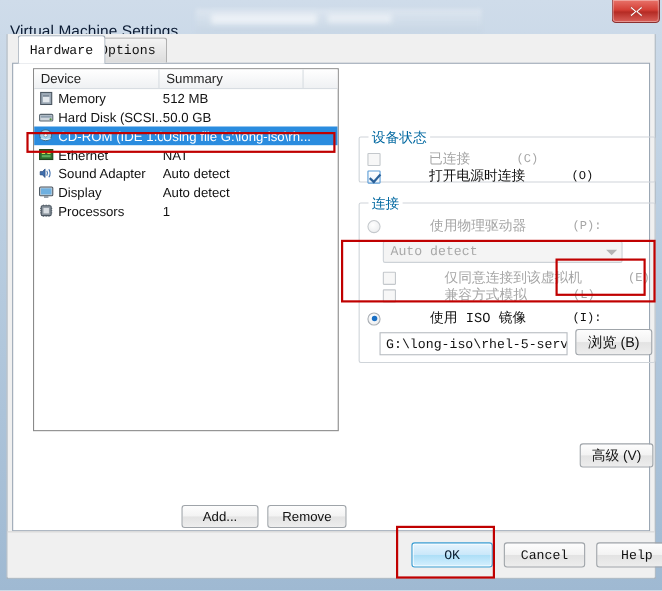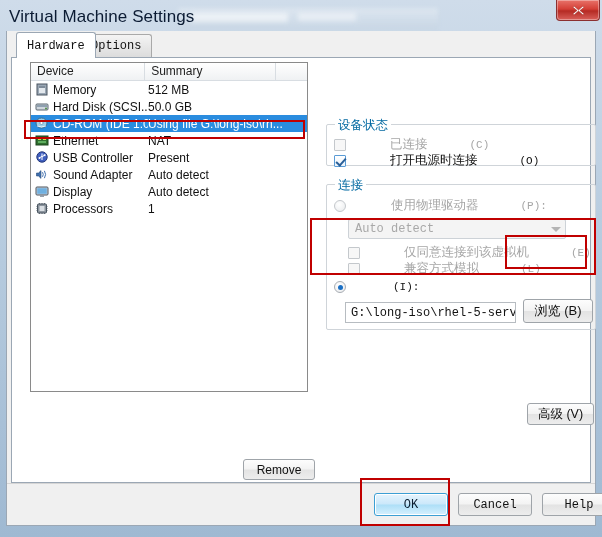--- a/index.html
+++ b/index.html
@@ -33,22 +33,22 @@
     position: absolute; left: 120px; top: 5px; width: 58px; height: 8px;
     background: rgba(255,255,255,.45);
     filter: blur(1.3px);
   }
 
   
   .titlebar {
     position: absolute; left: 0; top: 0; width: 602px; height: 31px;
   }
   .title-text {
-    position: absolute; left: 9px; top: 7px;
-    font-size: 17px; color: #0b1b33;
+    position: absolute; left: 9px; top: 20px;
+    font-size: 14px; color: #0b1b33;
     letter-spacing: .1px;
     white-space: nowrap;
   }
   .close-btn {
     position: absolute; right: 2px; top: 0px;
     width: 44px; height: 21px;
     border: 1px solid #8b3030;
     border-top: none;
     border-radius: 0 0 4px 4px;
     background: linear-gradient(to bottom, #e8736a 0%, #d43f36 45%, #b52b24 55%, #d9605a 100%);
@@ -389,32 +389,20 @@
               <rect x="1" y="2" width="12" height="9" fill="#2f6e2f" stroke="#1d451d"></rect>
               <rect x="3" y="4" width="3" height="2" fill="#d4d84a"></rect>
               <rect x="8" y="4" width="3" height="2" fill="#d4d84a"></rect>
               <rect x="3" y="7" width="8" height="2" fill="#5fae5f"></rect>
             </svg>
             <span>Ethernet</span>
           </span>
           <span class="sum">NAT</span>
         </div>
 
-        <div class="dev-row">
-          <span class="name">
-            <svg class="dev-icon" viewBox="0 0 14 13">
-              <circle cx="7" cy="6" r="5.2" fill="#3f5fc0" stroke="#26397a"></circle>
-              <path d="M7 2.5 L7 9 M7 5 L4.5 7 M7 6 L9.5 4.2" stroke="#ffffff" stroke-width="1" fill="none"></path>
-              <circle cx="4.5" cy="7" r="1" fill="#ffffff"></circle>
-              <rect x="8.7" y="3.3" width="1.8" height="1.8" fill="#ffffff"></rect>
-            </svg>
-            <span>USB Controller</span>
-          </span>
-          <span class="sum">Present</span>
-        </div>
 
         <div class="dev-row">
           <span class="name">
             <svg class="dev-icon" viewBox="0 0 14 13">
               <path d="M1.5 5 h2 L6 2.6 v7.8 L3.5 8 h-2 Z" fill="#3f6fae" stroke="#27497a" stroke-width=".6"></path>
               <path d="M7.5 4.2 Q9 6.5 7.5 8.8" stroke="#3f6fae" fill="none" stroke-width="1"></path>
               <path d="M9.4 2.8 Q11.8 6.5 9.4 10.2" stroke="#3f6fae" fill="none" stroke-width="1"></path>
             </svg>
             <span>Sound Adapter</span>
           </span>
@@ -442,20 +430,23 @@
                 <path d="M4.5 1 v1 M7 1 v1 M9.5 1 v1 M4.5 11 v1 M7 11 v1 M9.5 11 v1"></path>
                 <path d="M1.5 4.5 h1 M1.5 6.5 h1 M1.5 8.5 h1 M11.5 4.5 h1 M11.5 6.5 h1 M11.5 8.5 h1"></path>
               </g>
             </svg>
             <span>Processors</span>
           </span>
           <span class="sum">1</span>
         </div>
       </div>
 
+      <div class="btn add-btn">
+        <span>Add...</span>
+      </div>
       <div class="btn remove-btn">
         <span>Remove</span>
       </div>
 
       <div class="group grp-status">
         <div class="legend">设备状态</div>
       </div>
       <div class="chkrow" style="left:322px; top:78px;">
         <span class="chk disabled"></span>
         <span class="lbl-dis">已连接</span>
@@ -488,20 +479,21 @@
         <span class="lbl-dis mnemo" style="margin-left:2px;">(E)</span>
       </div>
       <div class="chkrow" style="left:336px; top:202px;">
         <span class="chk disabled"></span>
         <span class="lbl-dis">兼容方式模拟</span>
         <span class="lbl-dis mnemo" style="margin-left:2px;">(L)</span>
       </div>
 
       <div class="radrow" style="left:322px; top:223px;">
         <span class="rad selected"></span>
+        <span class="lbl-on mnemo" style="font-size:12.5px;">使用 ISO 镜像</span>
         <span class="lbl-on mnemo" style="margin-left:2px;">(I):</span>
       </div>
 
       <div class="iso-input">
         <span>G:\long-iso\rhel-5-server-</span>
       </div>
       <div class="btn adv-btn">
         <span>高级 (V)</span>
       </div>
 

